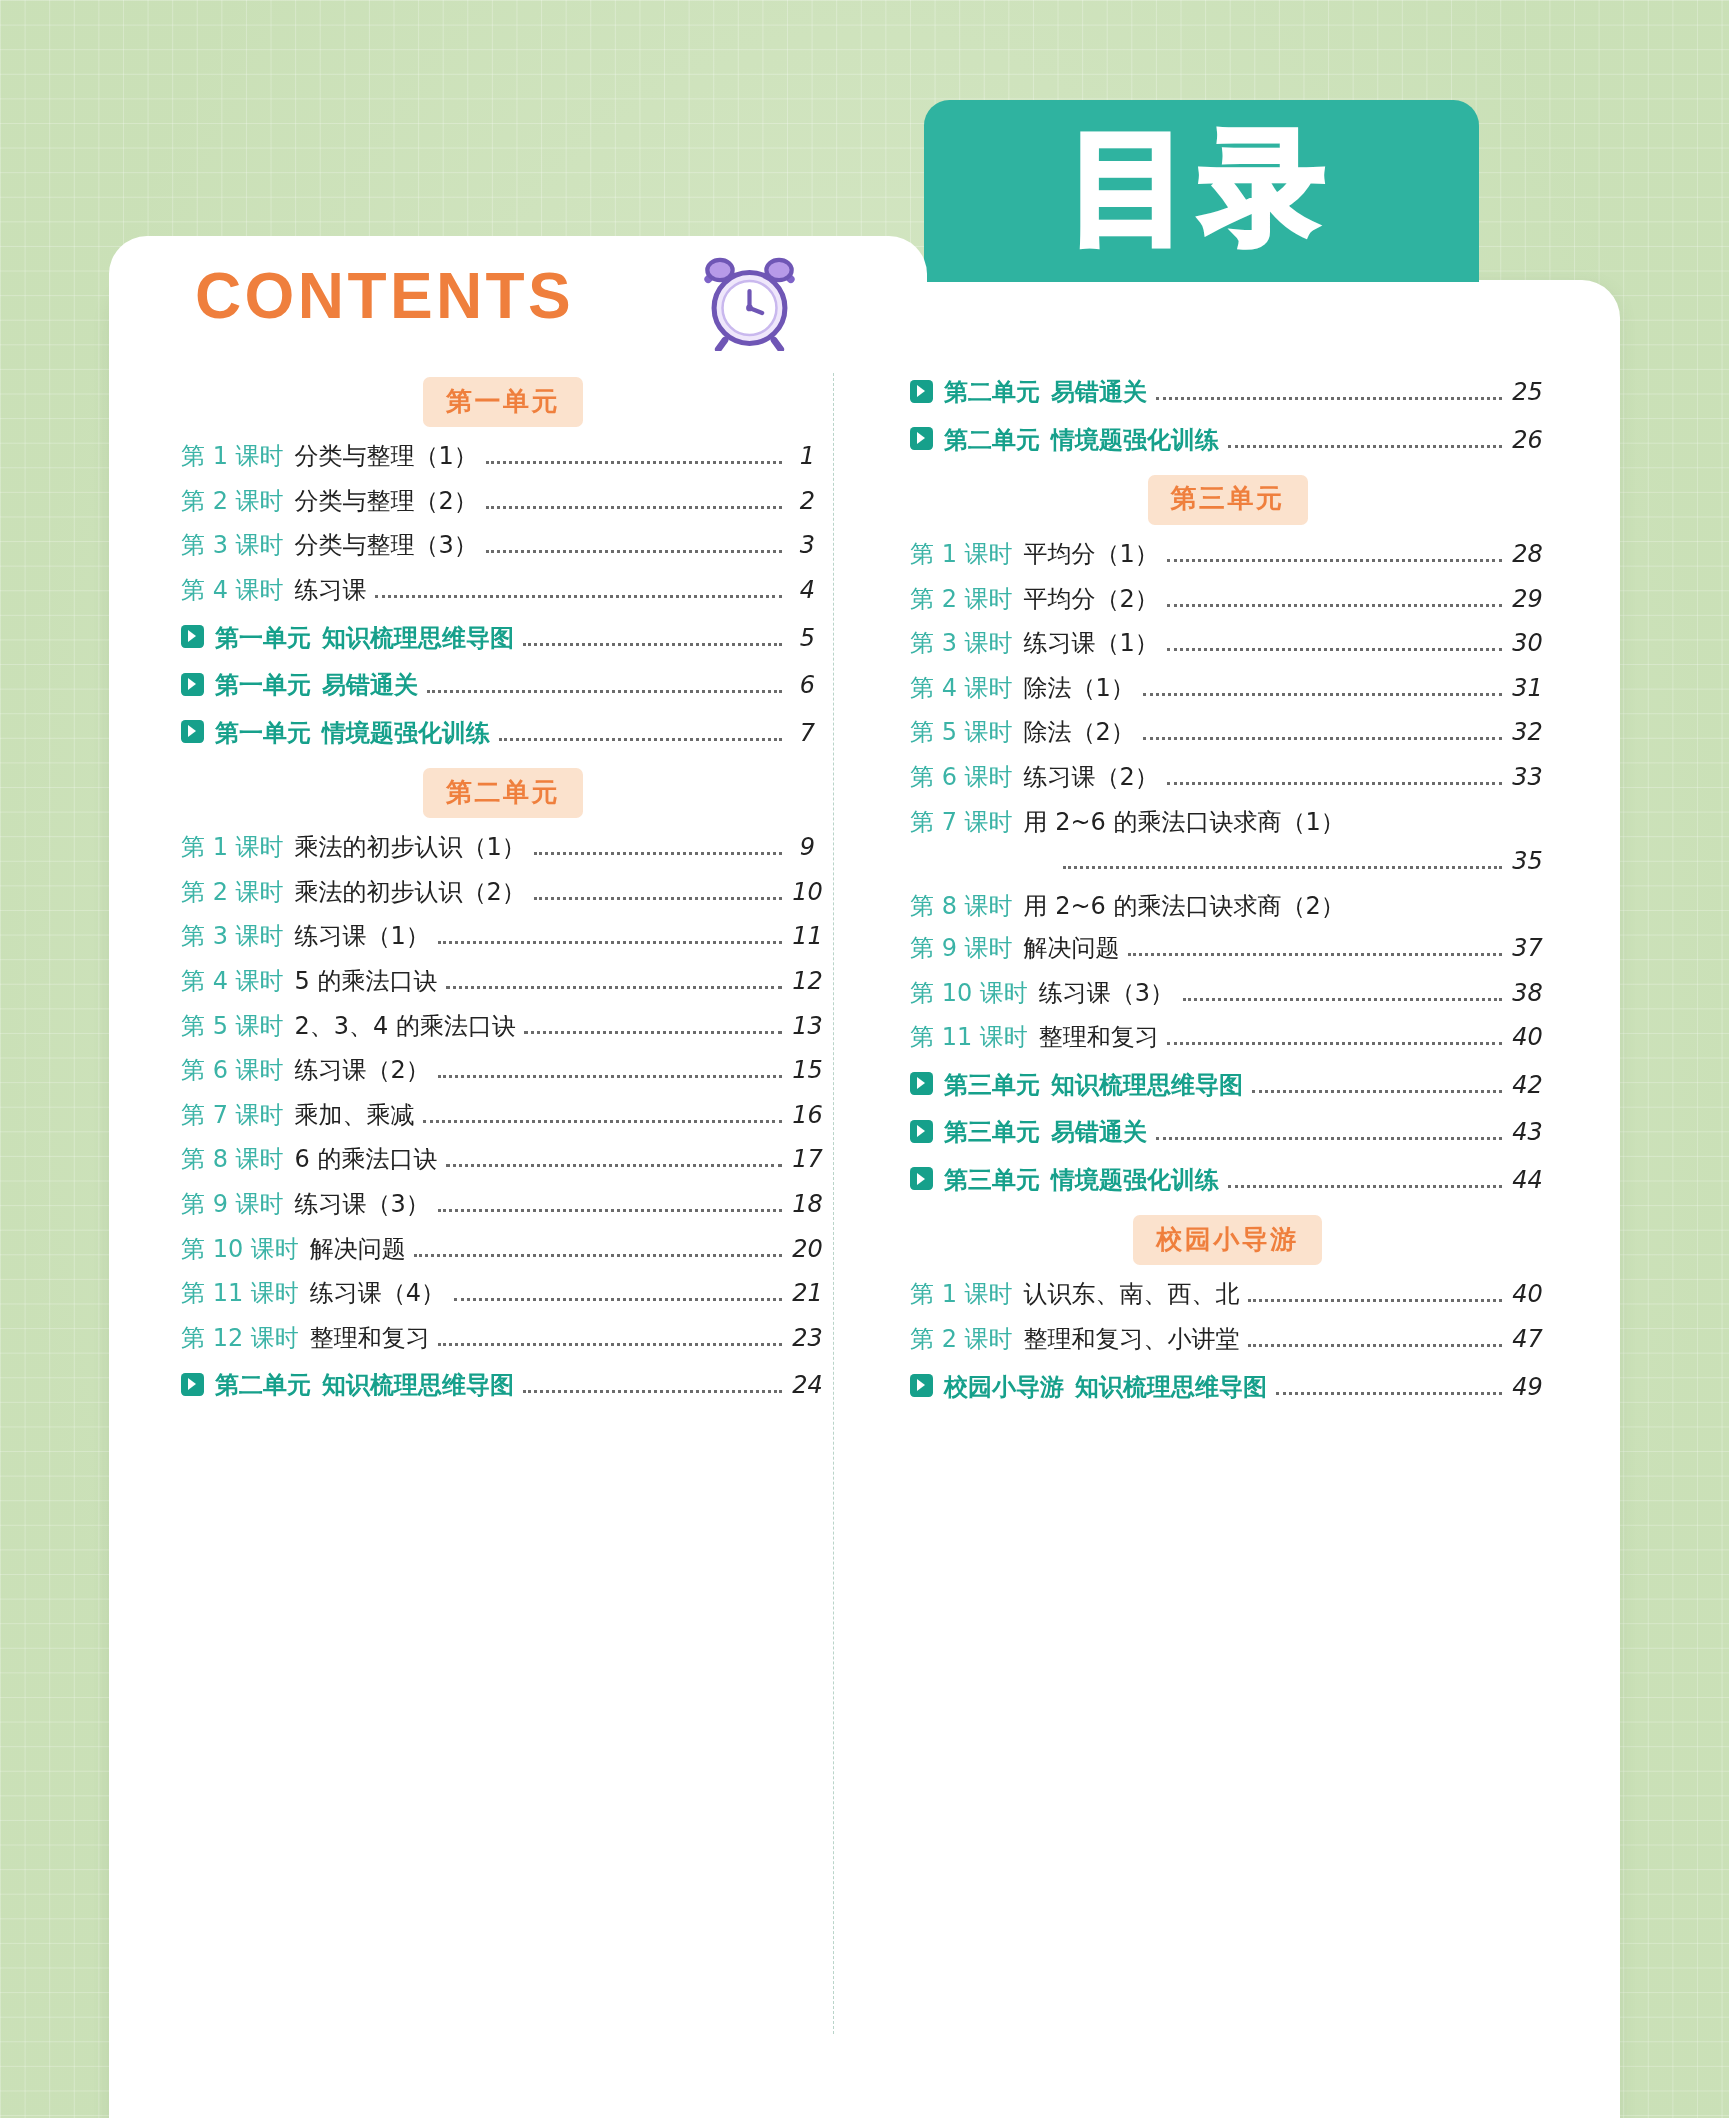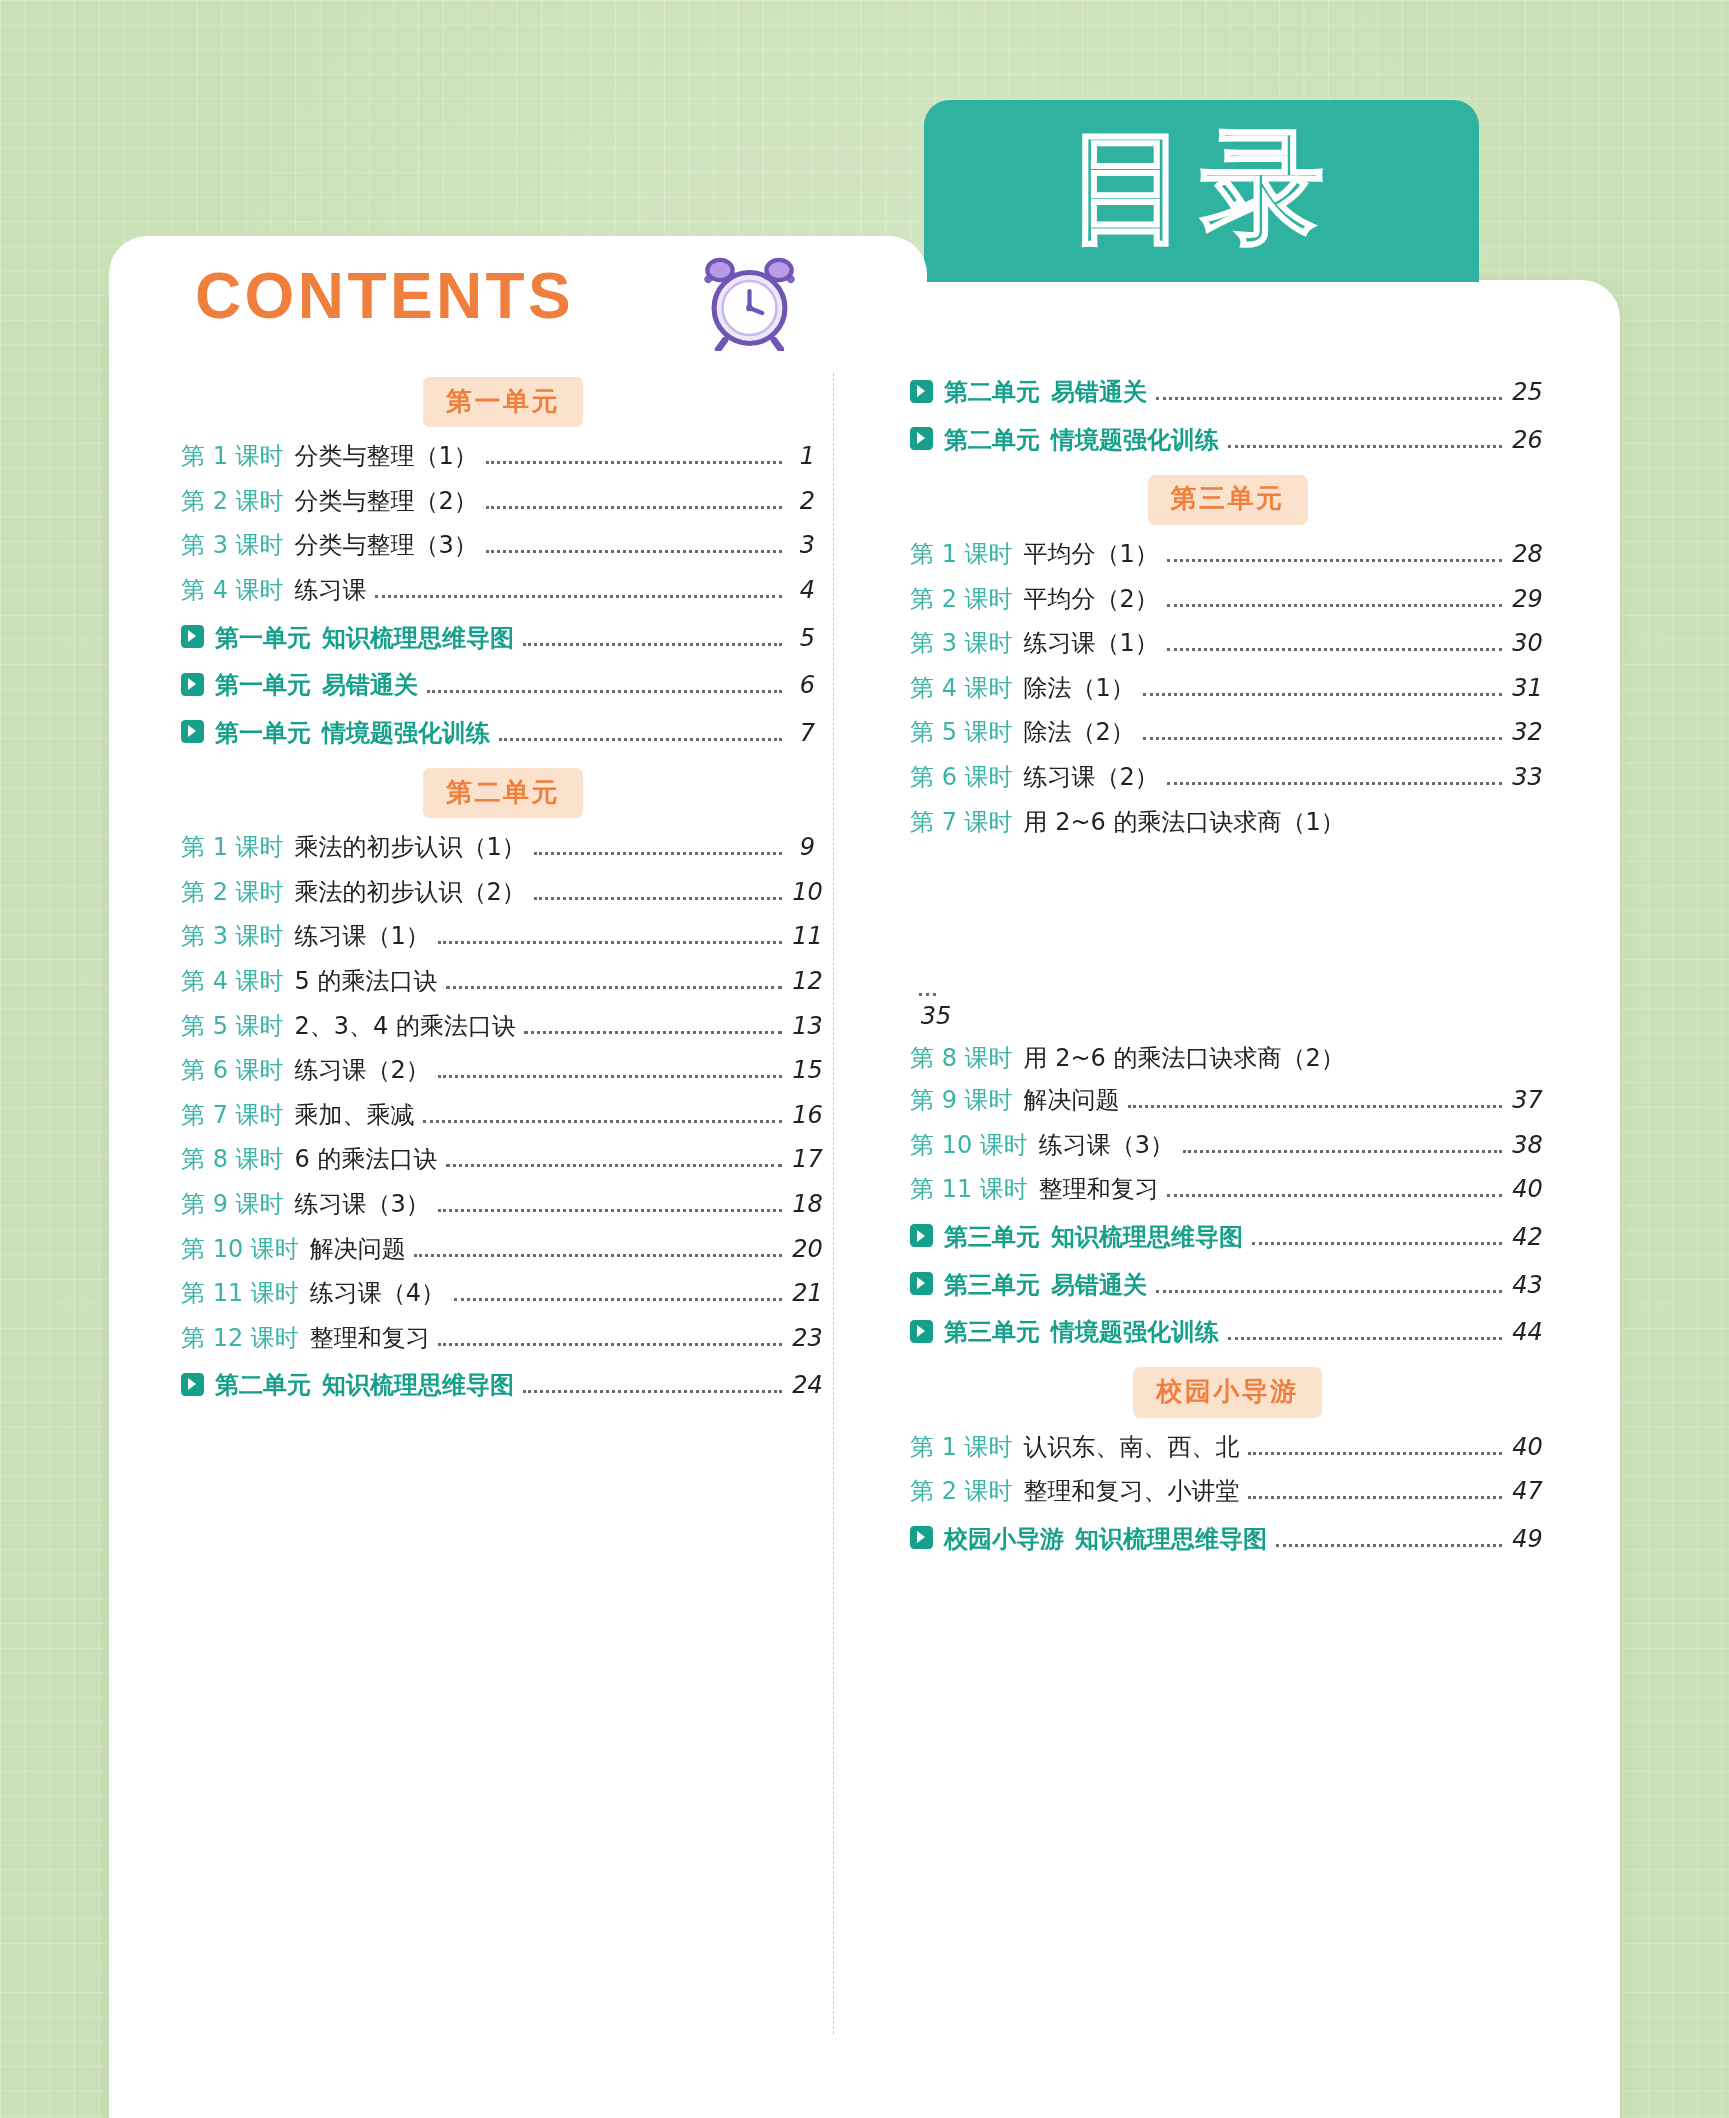--- a/index.html
+++ b/index.html
@@ -46,21 +46,21 @@
     background: #2fb3a0;
     border-radius: 25.4px 25.4px 0 0;
   }
   .mulu-text {
     position: absolute;
     left: 0; right: 0;
     top: 7.6px;
     text-align: center;
     font-family: "DejaVu Sans", sans-serif;
     font-size: 123px;
-    font-weight: normal;
+    font-weight: bold;
     letter-spacing: 11px;
     color: #2fb3a0;
     -webkit-text-stroke: 6px #ffffff;
     line-height: 1.28;
   }
 
   
   .card {
     position: absolute;
     left: 109px;
@@ -209,21 +209,21 @@
   }
   .arrow::after {
     content: "";
     position: absolute;
     left: 6.8px; top: 5.1px;
     border-left: 8.5px solid #ffffff;
     border-top: 6.4px solid transparent;
     border-bottom: 6.4px solid transparent;
   }
   
-  .row.cont { margin-top: -2.5px; flex-direction: column; }
+  .row.cont { margin-top: -2.5px; }
   .row.cont .spacer { flex: 0 0 144px; }
 </style>
 </head>
 <body>
 
 <div class="bg-grid"></div>
 <div class="bg-soft"></div>
 
 <div class="title-wrap">
   <div class="mulu-box"></div>

